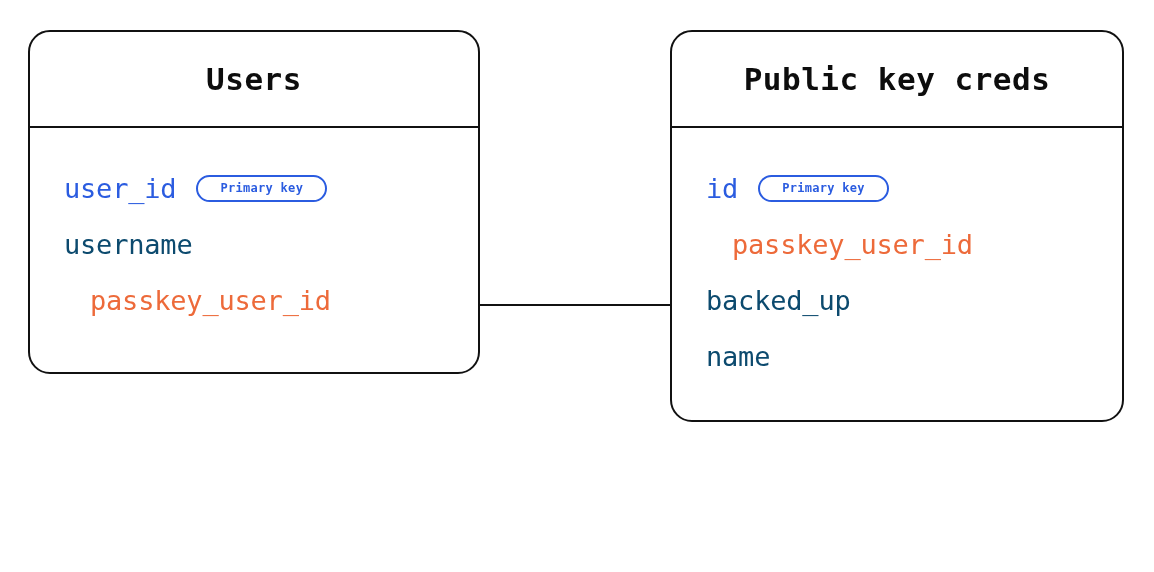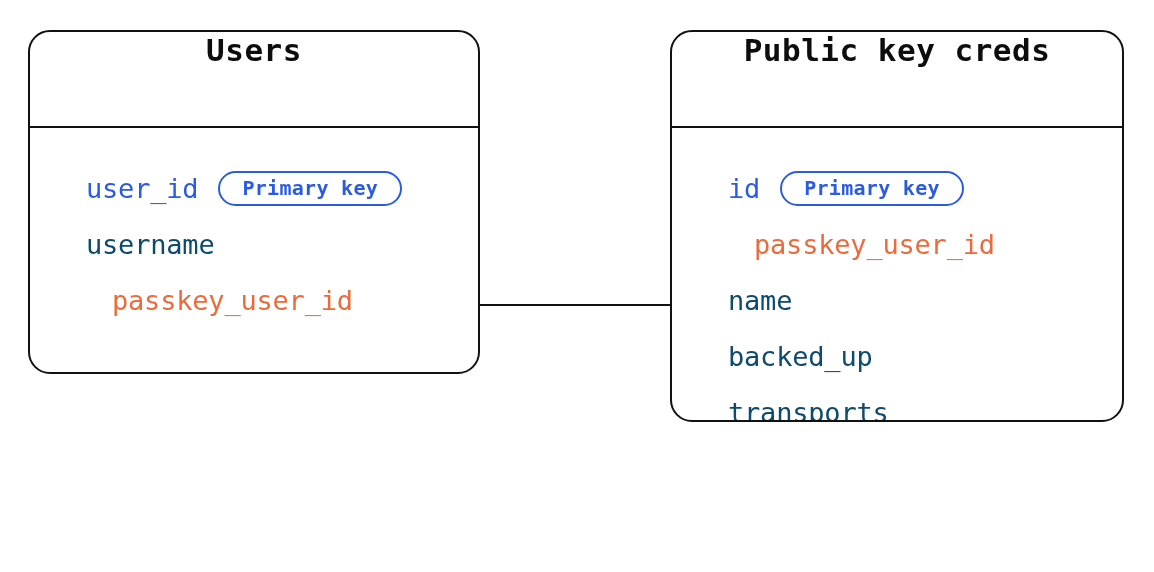--- a/index.html
+++ b/index.html
@@ -37,36 +37,36 @@
     background: #ffffff;
     border: 2px solid #111111;
     border-radius: 22px;
     overflow: hidden;
   }
 
   .entity-header {
     box-sizing: border-box;
     height: 96px;
     display: flex;
-    align-items: flex-start;
+    align-items: center;
     justify-content: center;
     border-bottom: 2px solid #111111;
   }
 
   .entity-title {
     font-size: 31px;
     font-weight: bold;
     color: #0d0d0d;
     letter-spacing: 0.5px;
     white-space: nowrap;
   }
 
   .entity-fields {
     box-sizing: border-box;
-    padding: 32px 0 0 56px;
+    padding: 32px 0 0 34px;
     text-align: center;
   }
 
   .field-row {
     display: flex;
     align-items: center;
     height: 56px;
   }
 
   .field-name {
@@ -76,21 +76,21 @@
     letter-spacing: -0.2px;
   }
   .field-name.pk { color: #2b5ce0; }
   .field-name.fk { color: #ed6a3a; margin-left: 26px; }
 
   .pill {
     margin-left: 20px;
     border: 2px solid #2b5ce0;
     border-radius: 999px;
     color: #2b5ce0;
-    font-size: 20px;
+    font-size: 12px;
     font-weight: bold;
     letter-spacing: 0.3px;
     padding: 5px 22px 6px 22px;
     white-space: nowrap;
     background: transparent;
     line-height: 1;
   }
 
   
   #entity-users      { left: 28px;  top: 30px;  width: 452px; height: 344px; }
@@ -136,27 +136,24 @@
         <span class="field-name pk">id</span>
         <span class="pill">Primary key</span>
       </div>
 
 
       <div class="field-row">
         <span class="field-name fk">passkey_user_id</span>
       </div>
 
       <div class="field-row">
-        <span class="field-name">name</span>
-      </div>
-
-      <div class="field-row">
         <span class="field-name">backed_up</span>
       </div>
 
       <div class="field-row">
-        <span class="field-name">transports</span>
+        <span class="field-name">name</span>
       </div>
+
 
     </div>
   </div>
 
 </div>
 
 </body></html>

